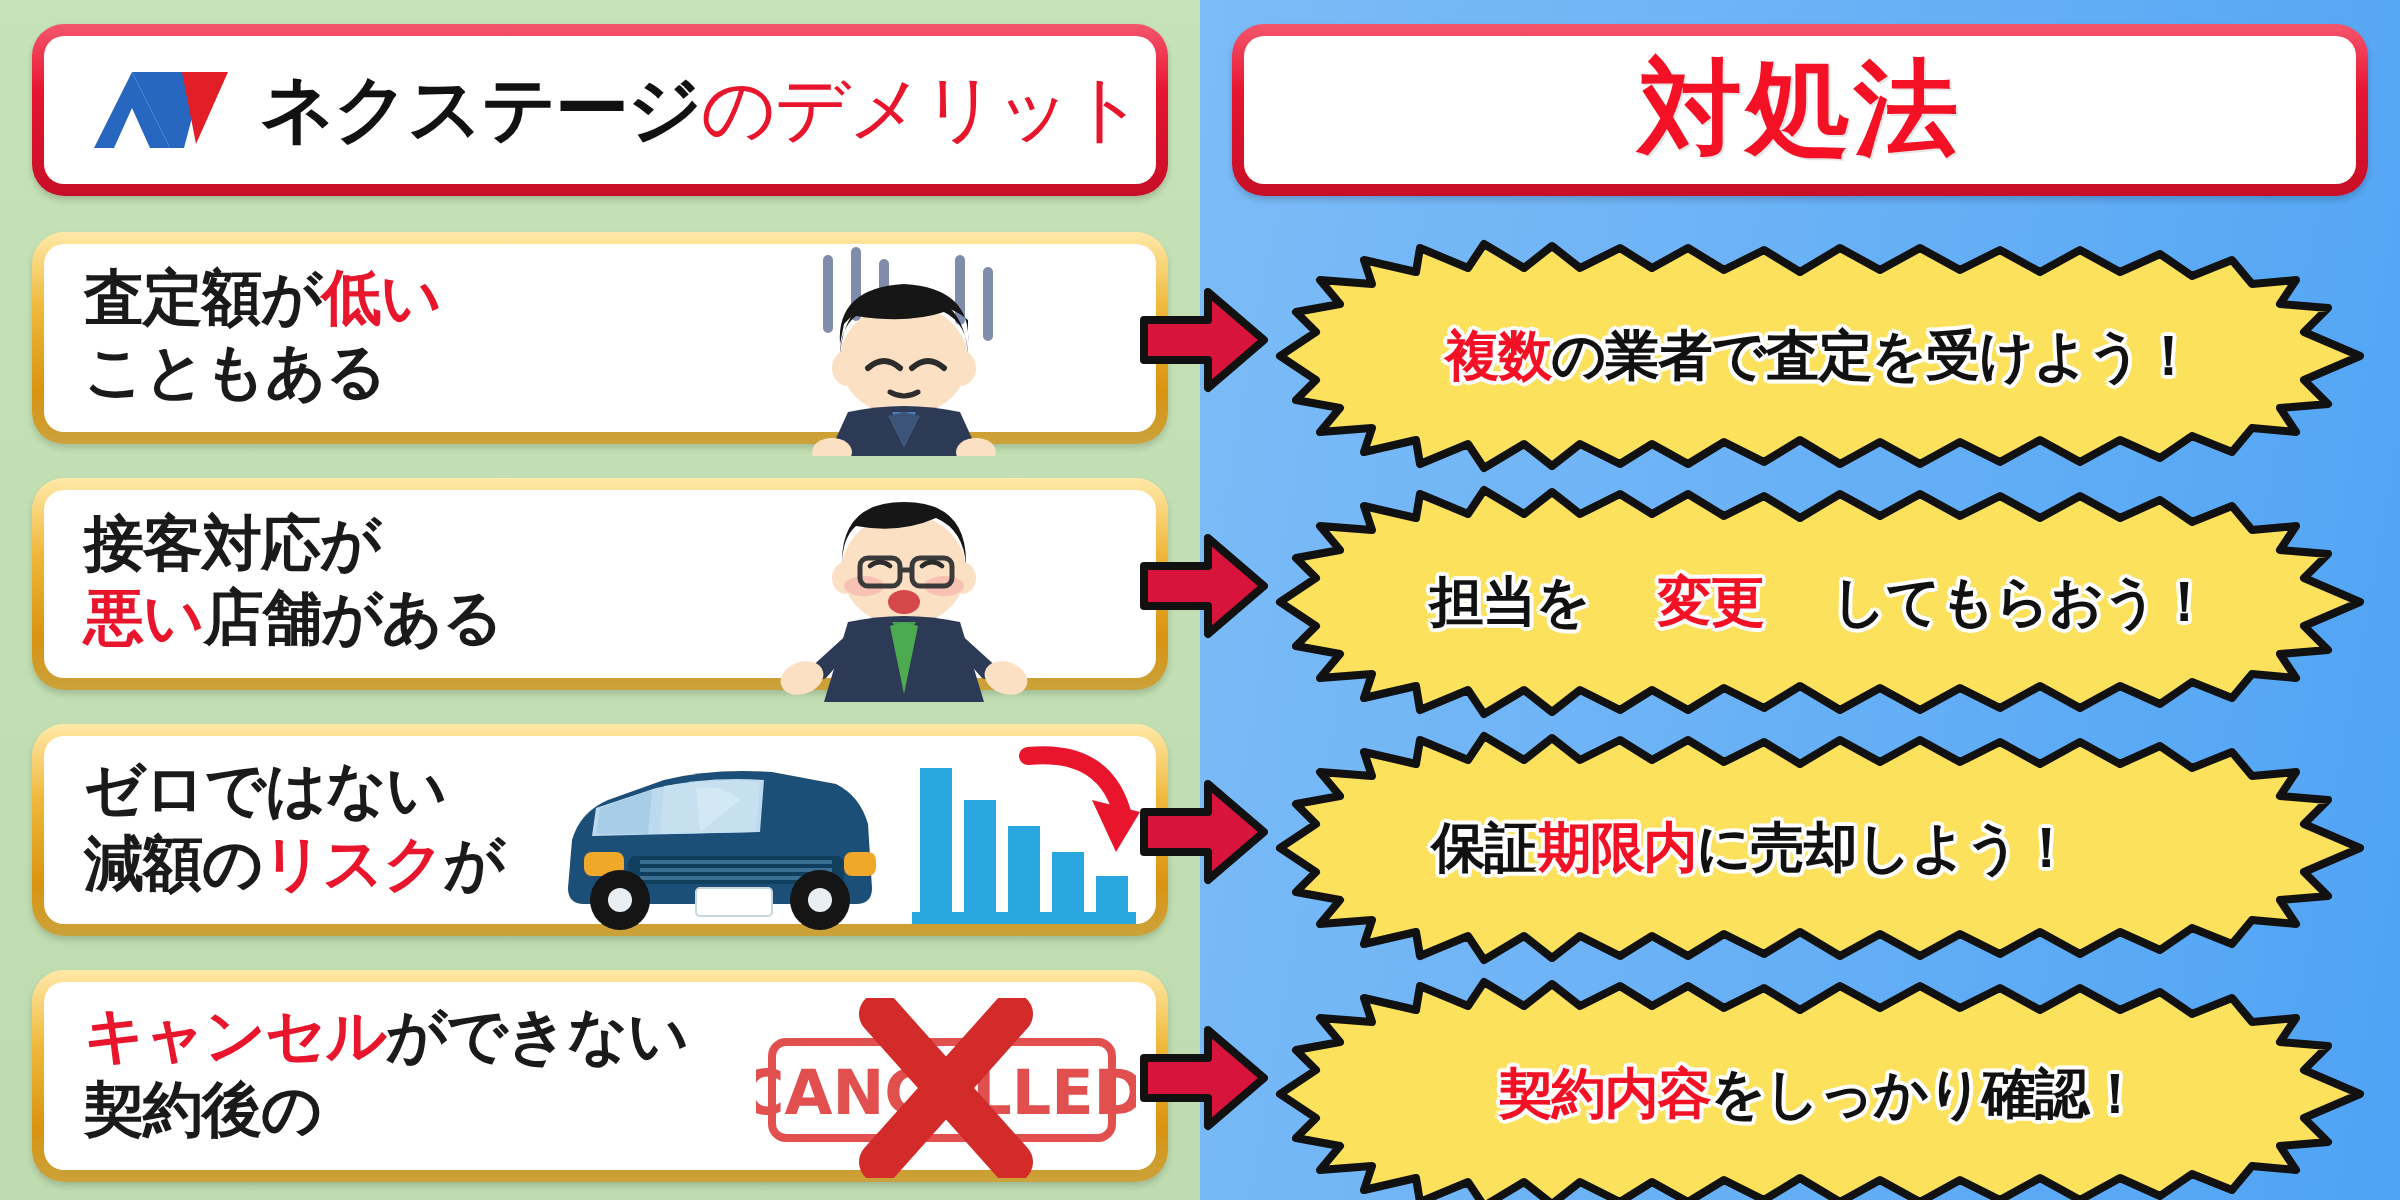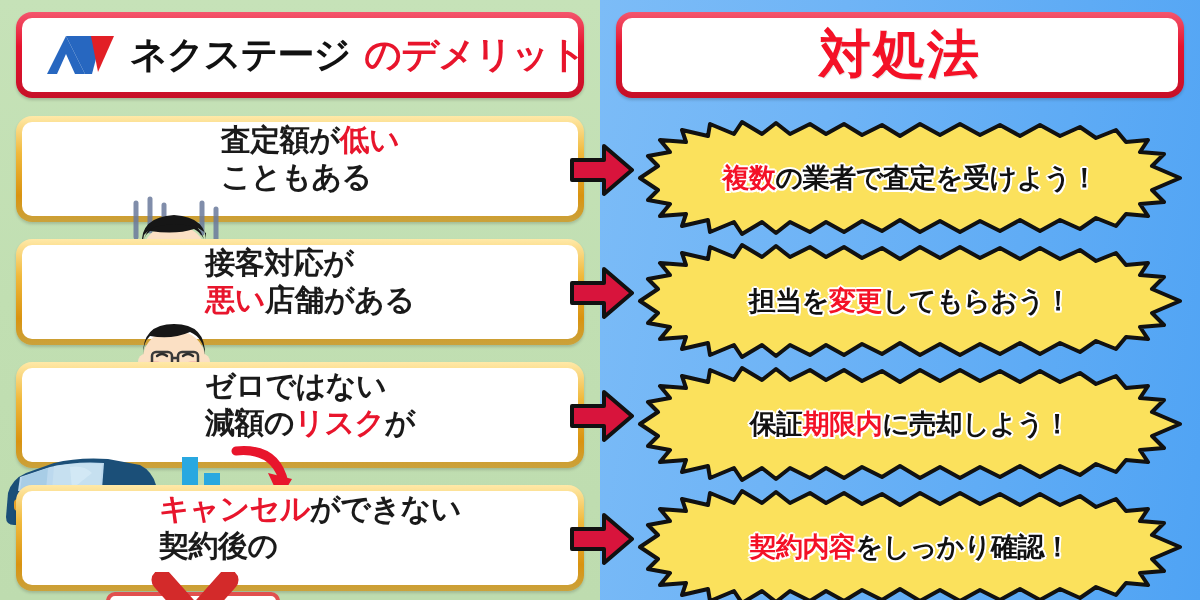--- a/index.html
+++ b/index.html
@@ -46,38 +46,38 @@
     justify-content:center;
   }
   .logo-mark{
     width:76px;height:46px;flex:0 0 76px;margin-right:10px;
   }
   .hdr-brand{
     font-size:37px;font-weight:bold;color:#111;letter-spacing:-1px;
     white-space:nowrap;
   }
   .hdr-accent{
-    font-size:37px;font-weight:bold;color:#e8152c;letter-spacing:-1px;
-    margin-left:14px;white-space:nowrap;
+    font-size:37px;font-weight:normal;color:#e8152c;letter-spacing:-1px;
+    white-space:nowrap;
   }
   .hdr-right-title{
     font-size:52px;font-weight:bold;color:#f41126;letter-spacing:2px;
     text-shadow:1px 1px 0 rgba(0,0,0,.10);
   }
 
   
   .dcard{
     position:absolute;left:16px;width:568px;height:106px;
     box-sizing:border-box;border-radius:16px;
     border:6px solid transparent;
     background:
       linear-gradient(#fff,#fff) padding-box,
       linear-gradient(180deg,#ffe9a8 0%,#f0b93c 35%,#d99310 75%,#caa23c 100%) border-box;
     box-shadow:0 2px 3px rgba(0,0,0,.16);
-    display:flex;align-items:center;flex-direction:column;
+    display:flex;align-items:center;
   }
   .dcard-text{
     padding-left:20px;flex:0 0 auto;
     font-size:30px;font-weight:bold;color:#1a1a1a;
     line-height:1.22;letter-spacing:-.5px;white-space:nowrap;
   }
   .dcard-text .hl{color:#e8152c;}
   .dcard-art{flex:1 1 auto;position:relative;height:100%;}
 
   
@@ -259,30 +259,30 @@
     <path d="M10,60 L28,48 L18,38 L40,34 L30,22 L56,24 L52,12 L78,18 L80,6 L104,16 L112,4 L132,16 L146,5 L160,16 L180,6 L196,16 L214,6 L232,17 L252,7 L270,18 L290,6 L310,17 L330,6 L350,17 L370,7 L390,18 L410,7 L430,18 L450,9 L466,20 L486,12 L496,24 L518,22 L510,34 L534,36 L522,48 L550,60 L522,72 L534,84 L510,86 L518,98 L496,96 L486,108 L466,100 L450,111 L430,102 L410,113 L390,102 L370,113 L350,103 L330,114 L310,103 L290,114 L270,102 L252,113 L232,103 L214,114 L196,104 L180,114 L160,104 L146,115 L132,104 L112,116 L104,104 L80,114 L78,102 L52,108 L56,96 L30,98 L40,86 L18,82 L28,72 Z" fill="#fbe15c" stroke="#111111" stroke-width="4" stroke-linejoin="round"></path>
   </svg>
   <div class="burst-label" style="left:630px;top:118px;text-align:center;">
     <span class="hl">複数</span>
       <span>の業者で査定を受けよう！</span>
   </div>
 
   <svg class="burst" style="left:630px;top:241px;" viewBox="0 0 560 120" preserveAspectRatio="none">
     <path d="M10,60 L28,48 L18,38 L40,34 L30,22 L56,24 L52,12 L78,18 L80,6 L104,16 L112,4 L132,16 L146,5 L160,16 L180,6 L196,16 L214,6 L232,17 L252,7 L270,18 L290,6 L310,17 L330,6 L350,17 L370,7 L390,18 L410,7 L430,18 L450,9 L466,20 L486,12 L496,24 L518,22 L510,34 L534,36 L522,48 L550,60 L522,72 L534,84 L510,86 L518,98 L496,96 L486,108 L466,100 L450,111 L430,102 L410,113 L390,102 L370,113 L350,103 L330,114 L310,103 L290,114 L270,102 L252,113 L232,103 L214,114 L196,104 L180,114 L160,104 L146,115 L132,104 L112,116 L104,104 L80,114 L78,102 L52,108 L56,96 L30,98 L40,86 L18,82 L28,72 Z" fill="#fbe15c" stroke="#111111" stroke-width="4" stroke-linejoin="round"></path>
   </svg>
-  <div class="burst-label" style="left:630px;top:241px;">
+  <div class="burst-label" style="left:630px;top:241px;gap:34px;">
     <span>担当を</span>
       <span class="hl">変更</span>
       <span>してもらおう！</span>
   </div>
 
   <svg class="burst" style="left:630px;top:364px;" viewBox="0 0 560 120" preserveAspectRatio="none">
     <path d="M10,60 L28,48 L18,38 L40,34 L30,22 L56,24 L52,12 L78,18 L80,6 L104,16 L112,4 L132,16 L146,5 L160,16 L180,6 L196,16 L214,6 L232,17 L252,7 L270,18 L290,6 L310,17 L330,6 L350,17 L370,7 L390,18 L410,7 L430,18 L450,9 L466,20 L486,12 L496,24 L518,22 L510,34 L534,36 L522,48 L550,60 L522,72 L534,84 L510,86 L518,98 L496,96 L486,108 L466,100 L450,111 L430,102 L410,113 L390,102 L370,113 L350,103 L330,114 L310,103 L290,114 L270,102 L252,113 L232,103 L214,114 L196,104 L180,114 L160,104 L146,115 L132,104 L112,116 L104,104 L80,114 L78,102 L52,108 L56,96 L30,98 L40,86 L18,82 L28,72 Z" fill="#fbe15c" stroke="#111111" stroke-width="4" stroke-linejoin="round"></path>
   </svg>
-  <div class="burst-label" style="left:630px;top:364px;">
+  <div class="burst-label" style="left:596px;top:364px;">
     <span>保証</span>
       <span class="hl">期限内</span>
       <span>に売却しよう！</span>
   </div>
 
   <svg class="burst" style="left:630px;top:487px;" viewBox="0 0 560 120" preserveAspectRatio="none">
     <path d="M10,60 L28,48 L18,38 L40,34 L30,22 L56,24 L52,12 L78,18 L80,6 L104,16 L112,4 L132,16 L146,5 L160,16 L180,6 L196,16 L214,6 L232,17 L252,7 L270,18 L290,6 L310,17 L330,6 L350,17 L370,7 L390,18 L410,7 L430,18 L450,9 L466,20 L486,12 L496,24 L518,22 L510,34 L534,36 L522,48 L550,60 L522,72 L534,84 L510,86 L518,98 L496,96 L486,108 L466,100 L450,111 L430,102 L410,113 L390,102 L370,113 L350,103 L330,114 L310,103 L290,114 L270,102 L252,113 L232,103 L214,114 L196,104 L180,114 L160,104 L146,115 L132,104 L112,116 L104,104 L80,114 L78,102 L52,108 L56,96 L30,98 L40,86 L18,82 L28,72 Z" fill="#fbe15c" stroke="#111111" stroke-width="4" stroke-linejoin="round"></path>
   </svg>
   <div class="burst-label" style="left:630px;top:487px;">
     <span class="hl">契約内容</span>

